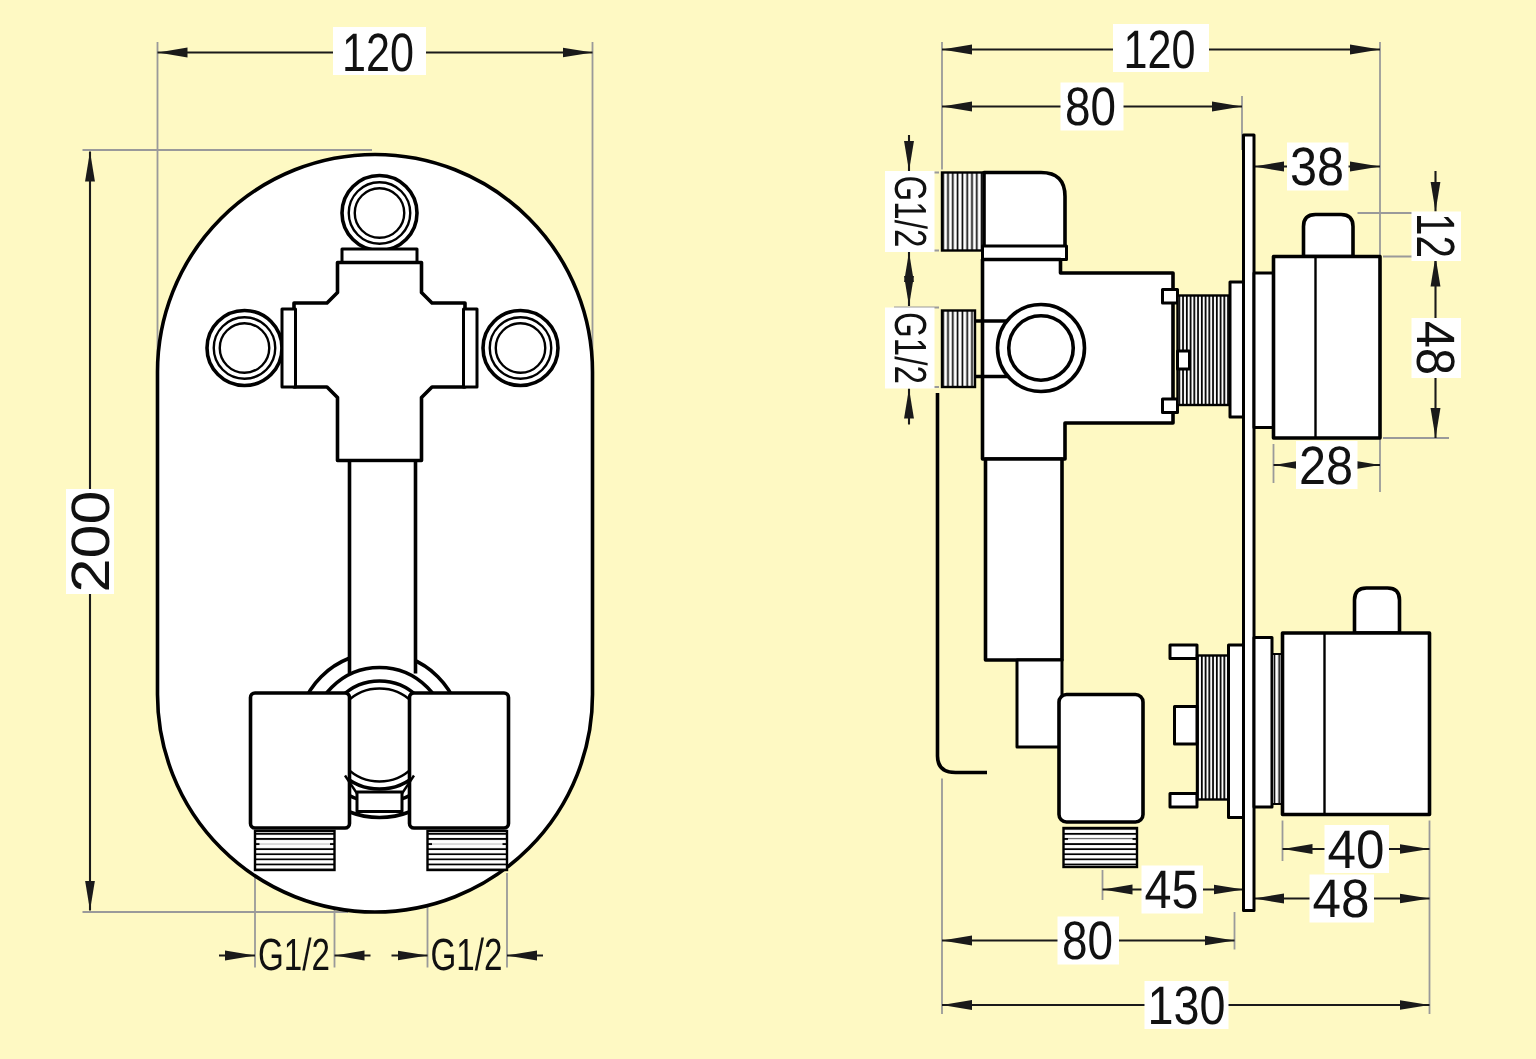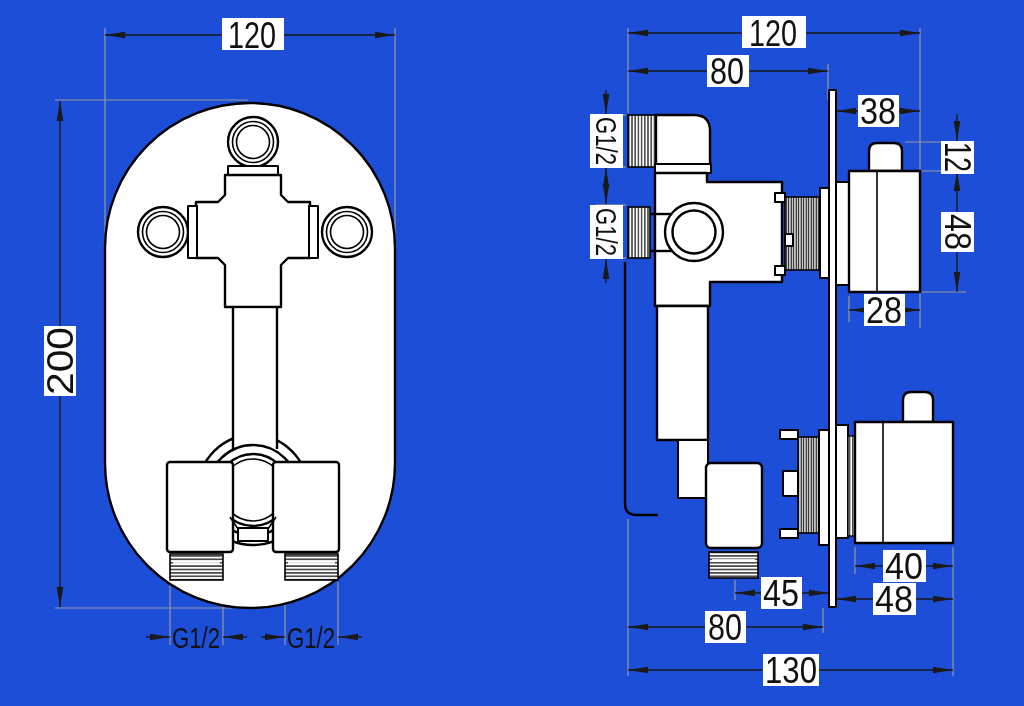--- a/index.html
+++ b/index.html
@@ -1,16 +1,16 @@
 <!DOCTYPE html>
 <html><head>
 <meta charset="utf-8">
 <style>
   html,body{margin:0;padding:0;background:#ffffff;}
-  .stage{width:1024px;height:706px;position:relative;background:#1d4ed8;overflow:hidden;}
+  .stage{width:1024px;height:706px;position:relative;background:#fef9c3;overflow:hidden;}
   svg{display:block;}
   text{font-family:"Liberation Sans",sans-serif;font-size:36px;fill:#111;}
   .sm{font-size:30px;}
   .ext{stroke:#9a9a9a;stroke-width:1.2;fill:none;}
   .dim{stroke:#1a1a1a;stroke-width:1.4;fill:none;}
   .out{stroke:#000;stroke-width:2.4;fill:#fff;stroke-linejoin:round;}
   .out2{stroke:#000;stroke-width:2;fill:#fff;stroke-linejoin:round;}
   .ln{stroke:#000;stroke-width:2.4;fill:none;}
   .ln2{stroke:#000;stroke-width:1.6;fill:none;}
   .wb{fill:#fff;stroke:none;}

